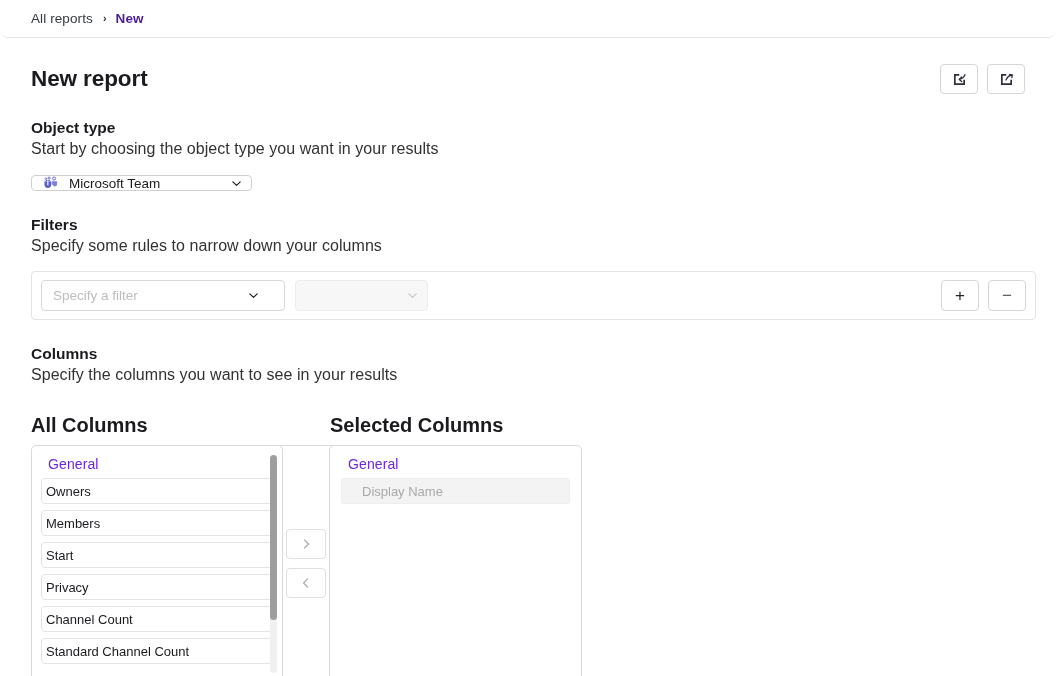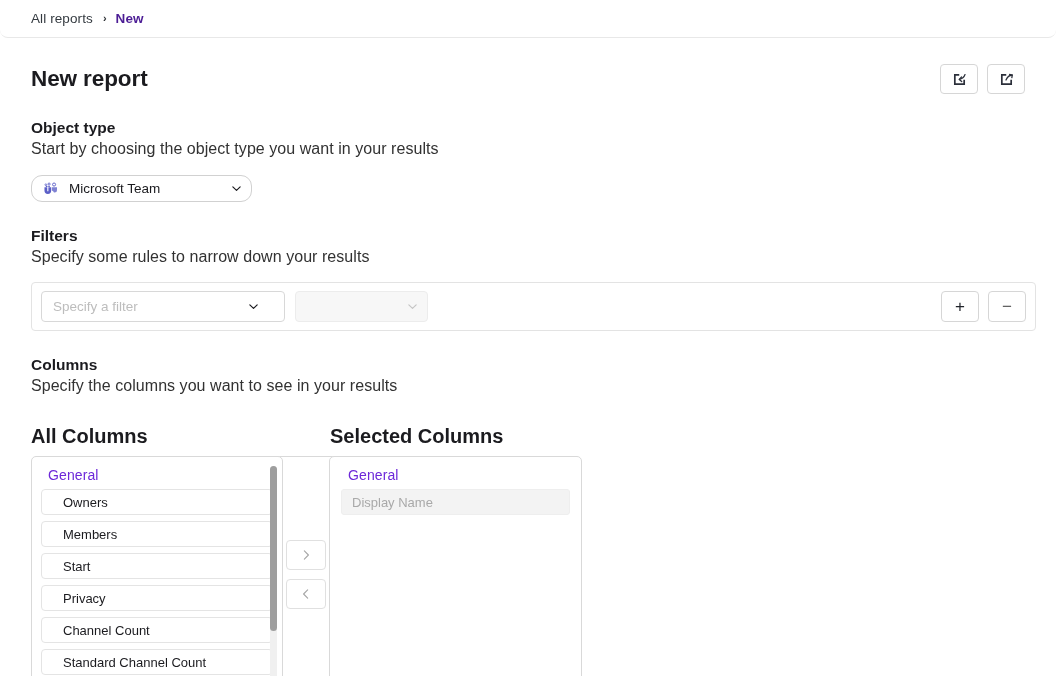--- a/index.html
+++ b/index.html
@@ -76,23 +76,23 @@
     font-size: 16px;
     color: #323232;
     margin: 0;
     letter-spacing: .05px;
   }
 
   
   .objtype-select {
     margin-top: 17px;
     width: 221px;
-    height: 27px;
+    height: 16px;
     border: 1px solid #d1d1d1;
-    border-radius: 11px;
+    border-radius: 4px;
     background: #ffffff;
     display: flex;
     align-items: center;
     padding: 0 8px 0 11px;
     cursor: pointer;
     font-size: 13.5px;
   }
   .objtype-select .teams-icon { flex: 0 0 auto; margin-right: 10px; display:flex; }
   .objtype-label { flex: 1 1 auto; color: #1b1b1f; }
   .chev { flex: 0 0 auto; display: flex; }
@@ -195,21 +195,21 @@
     padding: 0 0 6px 7px;
     letter-spacing: .1px;
   }
   .list-item {
     height: 26px;
     border: 1px solid #e4e4e4;
     border-radius: 4px;
     background: #ffffff;
     display: flex;
     align-items: center;
-    padding-left: 21px;
+    padding-left: 4px;
     font-size: 13px;
     color: #1b1b1f;
     margin-bottom: 6px;
     cursor: pointer;
   }
   .scrollbar-track {
     position: absolute;
     right: 5px; top: 9px;
     width: 7px; height: 218px;
     border-radius: 4px;
@@ -251,21 +251,21 @@
     padding: 10px 11px 0 11px;
     overflow: hidden;
   }
   .sel-item {
     height: 26px;
     border: 1px solid #eeeeee;
     border-radius: 3px;
     background: #f3f3f3;
     display: flex;
     align-items: center;
-    padding-left: 10px;
+    padding-left: 20px;
     font-size: 13px;
     color: #a9a9a9;
     margin-bottom: 12px;
   }
 </style>
 </head>
 <body>
 
 <div class="breadcrumb-bar">
   <a class="crumb" href="#">All reports</a>
@@ -315,21 +315,21 @@
       <span class="chev">
         <svg width="13" height="13" viewBox="0 0 16 16" fill="none">
             <path d="M3.5 6l4.5 4.4L12.5 6" stroke="#1b1b1f" stroke-width="1.45" stroke-linecap="round" stroke-linejoin="round"></path>
           </svg>
       </span>
     </div>
   </div>
 
   <div class="section">
     <h2 class="section-title">Filters</h2>
-    <p class="section-sub">Specify some rules to narrow down your results</p>
+    <p class="section-sub">Specify some rules to narrow down your columns</p>
 
     <div class="filter-container">
       <div class="filter-select">
         <span class="ph">Specify a filter</span>
         <span class="chev">
           <svg width="13" height="13" viewBox="0 0 16 16" fill="none">
               <path d="M3.5 6l4.5 4.4L12.5 6" stroke="#1b1b1f" stroke-width="1.45" stroke-linecap="round" stroke-linejoin="round"></path>
             </svg>
         </span>
       </div>

